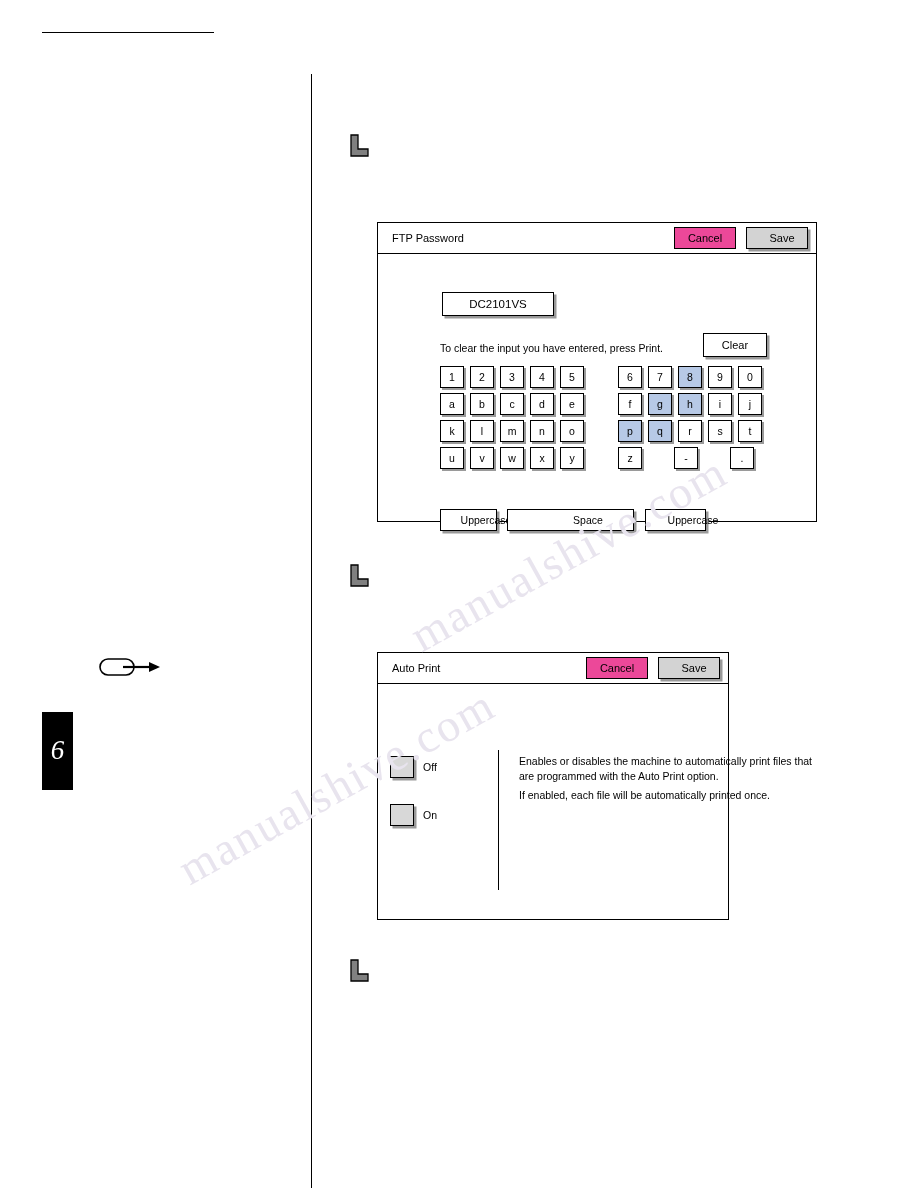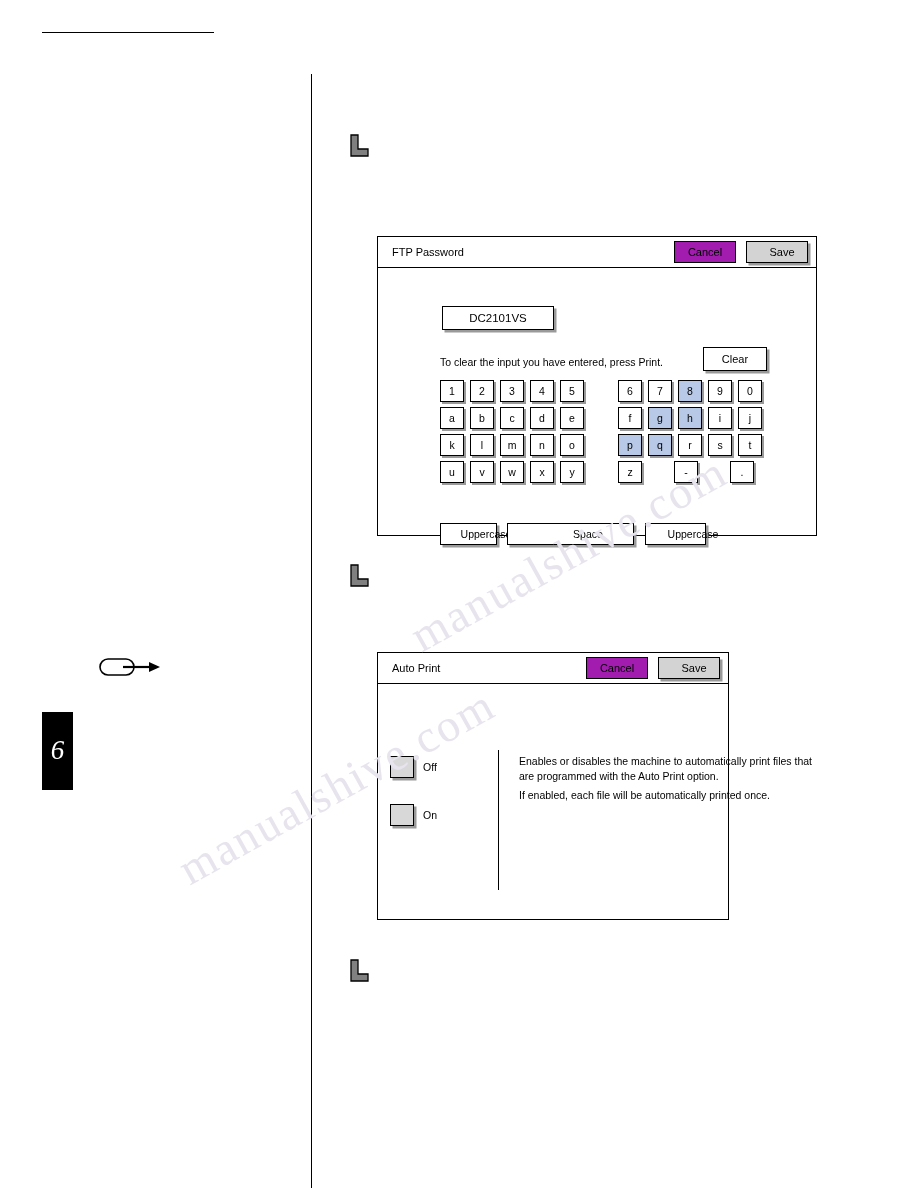--- a/index.html
+++ b/index.html
@@ -74,21 +74,21 @@
     box-sizing:border-box;
   }
   .panel-title {
     position:absolute; left:14px; top:9px;
     font-size:11px; color:#000;
   }
   .hdr-btn {
     position:absolute; top:4px;
     height:22px; width:62px;
     border:1px solid #000;
-    background:#a21caf;
+    background:#ec4899;
     box-sizing:border-box;
     font-size:11px;
     display:flex; align-items:center; justify-content:center;
   }
   .hdr-btn.cancel { right:80px; }
   .hdr-btn.save {
     right:8px;
     background:#d3d3d3;
     box-shadow:2.5px 2.5px 0 #9a9a9a;
     padding-left:10px;
@@ -201,21 +201,21 @@
     <svg width="20" height="24" viewBox="0 0 20 24">
       <path d="M1,1 h7 v14 h10 v7 h-17 z" fill="#808080" stroke="#000" stroke-width="1.3"></path>
     </svg>
   </div>
   <div class="step-icon" style="left:350px; top:959px;">
     <svg width="20" height="24" viewBox="0 0 20 24">
       <path d="M1,1 h7 v14 h10 v7 h-17 z" fill="#808080" stroke="#000" stroke-width="1.3"></path>
     </svg>
   </div>
 
-  <div class="panel" style="left:377px; top:236px; width:440px; height:300px;">
+  <div class="panel" style="left:377px; top:222px; width:440px; height:300px;">
     <div class="panel-header">
       <div class="panel-title">FTP Password</div>
       <div class="hdr-btn cancel">Cancel</div>
       <div class="hdr-btn save">Save</div>
     </div>
     <div class="pw-body">
 
       <div class="pw-field">DC2101VS</div>
 
       <div class="pw-hint">To clear the input you have entered, press Print.</div>

